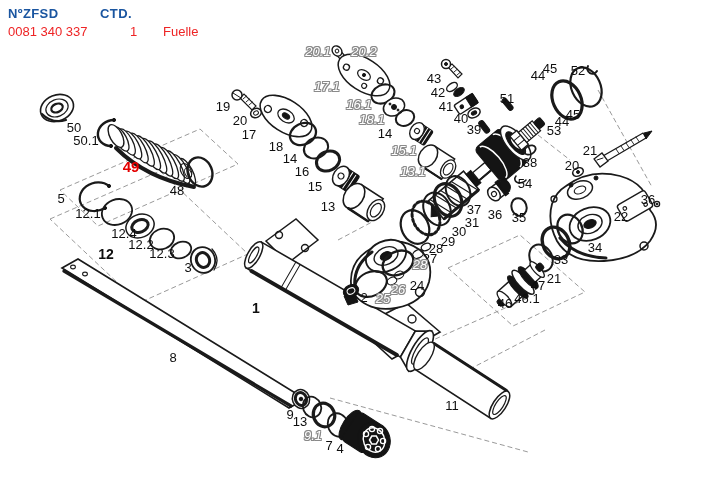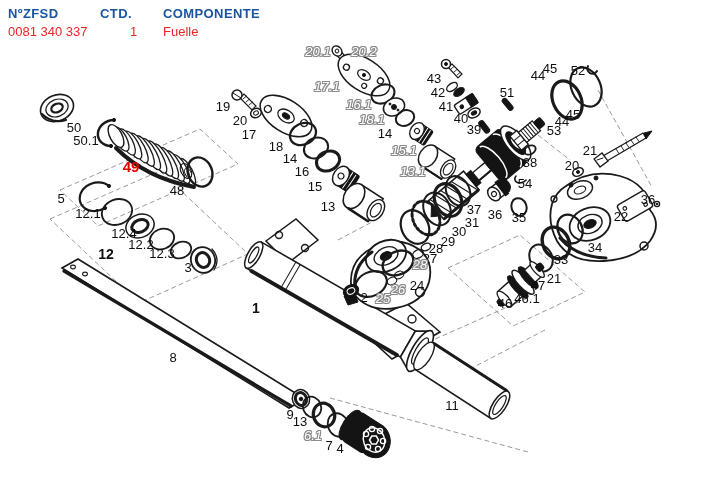--- a/index.html
+++ b/index.html
@@ -27,21 +27,20 @@
   .dash{fill:none;stroke:#9a9a9a;stroke-width:1;stroke-dasharray:5 3;}
 </style>
 </head>
 <body>
 
 <div id="canvas">
 
   <div id="header">
     <span class="hcol" style="left:8px">NºZFSD</span>
     <span class="hcol" style="left:100px">CTD.</span>
-    <span class="hcol" style="left:163px">COMPONENTE</span>
     <span class="hval" style="left:8px">0081 340 337</span>
     <span class="hval" style="left:130px">1</span>
     <span class="hval" style="left:163px">Fuelle</span>
   </div>
 
   <div id="diagram">
   <svg width="720" height="501" viewBox="0 0 720 501">
 
     <g>
       <path class="dash" d="M 60,190 L 200,129 L 238,164 L 98,226 Z"></path>
@@ -424,21 +423,21 @@
         <span class="plabel solid" style="left: 88px; top: 213px;">12.1</span>
         <span class="plabel solid" style="left: 124px; top: 233px;">12.4</span>
         <span class="plabel solid" style="left: 141px; top: 244px;">12.2</span>
         <span class="plabel bold" style="left: 106px; top: 254px;">12</span>
         <span class="plabel solid" style="left: 162px; top: 253px;">12.3</span>
         <span class="plabel solid" style="left: 188px; top: 267px;">3</span>
         <span class="plabel bold" style="left: 256px; top: 308px;">1</span>
         <span class="plabel solid" style="left: 173px; top: 357px;">8</span>
         <span class="plabel solid" style="left: 290px; top: 414px;">9</span>
         <span class="plabel solid" style="left: 300px; top: 421px;">13</span>
-        <span class="plabel ghost" style="left: 313px; top: 435px;">6.1</span>
+        <span class="plabel ghost" style="left: 313px; top: 435px;">9.1</span>
         <span class="plabel solid" style="left: 329px; top: 445px;">7</span>
         <span class="plabel solid" style="left: 340px; top: 448px;">4</span>
         <span class="plabel solid" style="left: 452px; top: 405px;">11</span>
         <span class="plabel solid" style="left: 223px; top: 106px;">19</span>
         <span class="plabel solid" style="left: 240px; top: 120px;">20</span>
         <span class="plabel solid" style="left: 249px; top: 134px;">17</span>
         <span class="plabel solid" style="left: 276px; top: 146px;">18</span>
         <span class="plabel solid" style="left: 290px; top: 158px;">14</span>
         <span class="plabel solid" style="left: 302px; top: 171px;">16</span>
         <span class="plabel solid" style="left: 315px; top: 186px;">15</span>
@@ -449,21 +448,21 @@
         <span class="plabel ghost" style="left: 359px; top: 104px;">16.1</span>
         <span class="plabel ghost" style="left: 372px; top: 119px;">18.1</span>
         <span class="plabel solid" style="left: 385px; top: 133px;">14</span>
         <span class="plabel ghost" style="left: 404px; top: 150px;">15.1</span>
         <span class="plabel ghost" style="left: 413px; top: 171px;">13.1</span>
         <span class="plabel solid" style="left: 434px; top: 78px;">43</span>
         <span class="plabel solid" style="left: 438px; top: 92px;">42</span>
         <span class="plabel solid" style="left: 446px; top: 106px;">41</span>
         <span class="plabel solid" style="left: 461px; top: 118px;">40</span>
         <span class="plabel solid" style="left: 474px; top: 129px;">39</span>
-        <span class="plabel solid" style="left: 507px; top: 92px;">51</span>
+        <span class="plabel solid" style="left: 507px; top: 98px;">51</span>
         <span class="plabel solid" style="left: 538px; top: 75px;">44</span>
         <span class="plabel solid" style="left: 550px; top: 68px;">45</span>
         <span class="plabel solid" style="left: 578px; top: 70px;">52</span>
         <span class="plabel solid" style="left: 573px; top: 114px;">45</span>
         <span class="plabel solid" style="left: 562px; top: 121px;">44</span>
         <span class="plabel solid" style="left: 554px; top: 130px;">53</span>
         <span class="plabel solid" style="left: 530px; top: 162px;">38</span>
         <span class="plabel solid" style="left: 525px; top: 183px;">54</span>
         <span class="plabel solid" style="left: 495px; top: 207px; margin-top: 7px;">36</span>
         <span class="plabel solid" style="left: 519px; top: 217px;">35</span>

